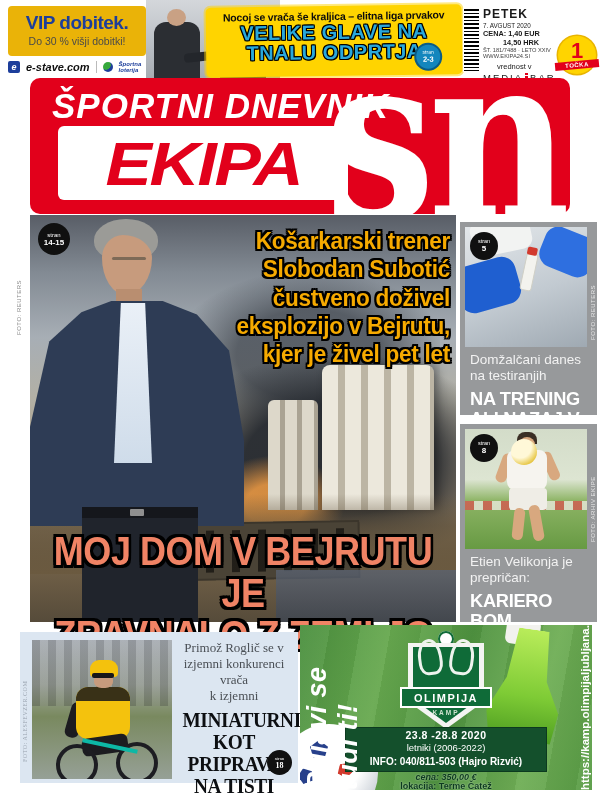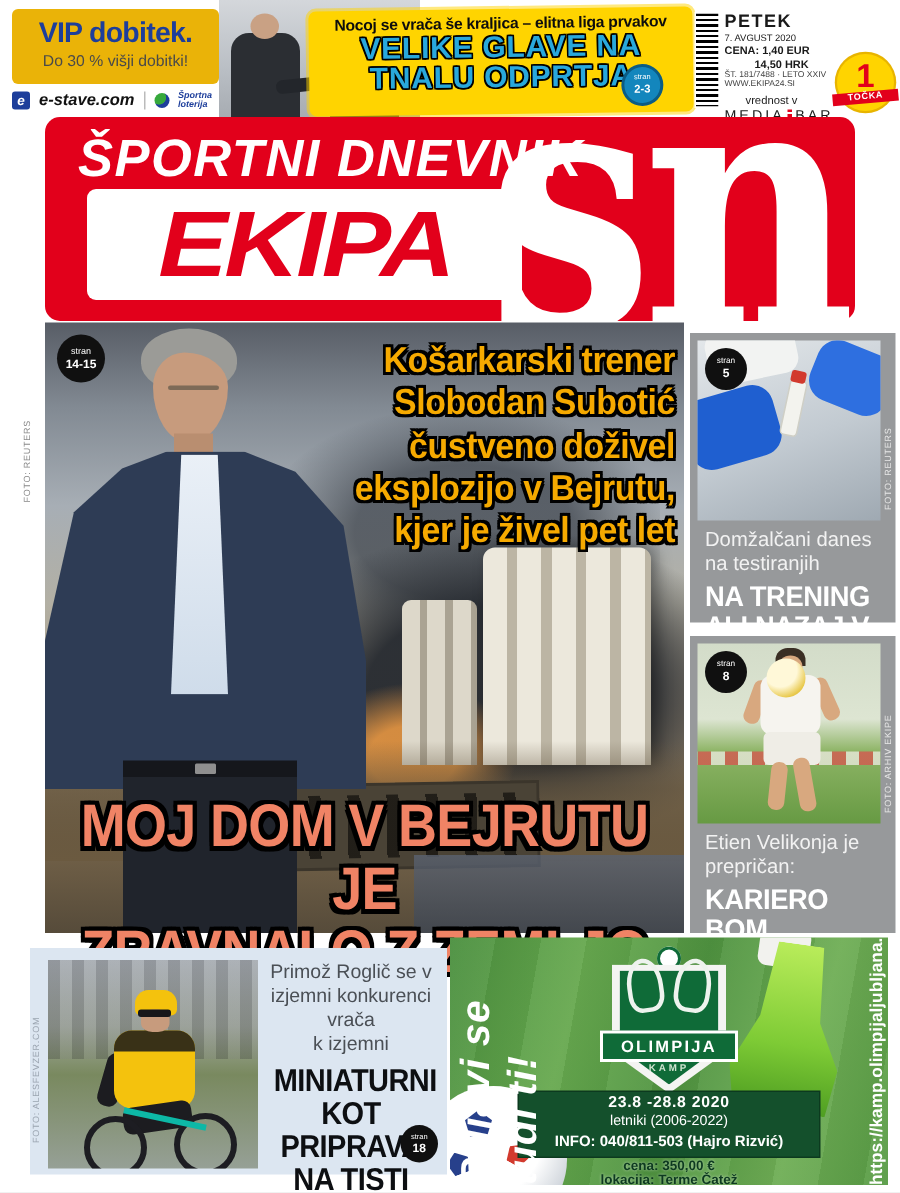--- a/index.html
+++ b/index.html
@@ -154,21 +154,21 @@
   .card-badge{position:absolute;left:10px;top:10px;width:28px;height:28px;}
   .card-badge .b-label{font-size:5.5px;}
   .card-badge .b-pages{font-size:8px;}
   .card-credit{position:absolute;right:1px;top:8px;height:110px;color:#e7e7e7;}
   .card-caption{position:absolute;left:10px;right:8px;top:130px;}
   .card-kicker{color:#f2f2f2;font-size:13.5px;line-height:1.18;}
   .card-headline{color:#fff;font-weight:900;font-size:19px;line-height:1.06;letter-spacing:-0.3px;margin-top:5px;}
   .card-headline div{transform:scaleX(0.96);transform-origin:left center;}
 
   
-  .roglic{left:20px;top:632px;width:278px;height:151px;background:#dce6f1;}
+  .roglic{left:20px;top:632px;width:278px;height:151px;background:#dce6f1;font-family:Liberation Serif, serif;}
   .roglic-credit{position:absolute;left:2px;top:10px;height:120px;color:#9aa4b0;}
   .roglic-photo{position:absolute;left:12px;top:8px;width:140px;height:139px;overflow:hidden;
     background:linear-gradient(180deg,#b6bcc2 0%,#a2a99f 32%,#79895f 55%,#96a096 100%);}
   .crowd{position:absolute;left:0;right:0;top:0;height:66px;opacity:0.55;
     background:repeating-linear-gradient(90deg,rgba(40,40,46,0.45) 0 8px,rgba(125,125,130,0.3) 8px 16px);}
   .cy-helmet{position:absolute;left:58px;top:20px;width:28px;height:17px;background:#f4c20d;border-radius:9px 9px 4px 4px;}
   .cy-face{position:absolute;left:62px;top:33px;width:19px;height:15px;background:#c79b7d;border-radius:40%;}
   .cy-glasses{position:absolute;left:60px;top:33px;width:22px;height:5px;background:#17171a;border-radius:2px;}
   .cy-torso{position:absolute;left:44px;top:47px;width:54px;height:52px;background:#f4c20d;border-radius:12px;}
   .cy-patch{position:absolute;left:44px;top:47px;width:54px;height:14px;background:#17171a;border-radius:12px 12px 0 0;opacity:0.85;}
@@ -217,21 +217,21 @@
     border:2px solid #fff;display:flex;align-items:center;justify-content:center;
     color:#fff;font-weight:bold;font-size:11px;letter-spacing:1.5px;}
   .crest-sub{position:absolute;left:0;right:0;top:78px;text-align:center;color:#cfe3cf;
     font-size:6.5px;letter-spacing:2px;font-weight:bold;}
   .panel{position:absolute;left:46px;right:46px;top:103px;height:42px;background:#14502c;
     box-shadow:0 0 0 1px #0c3a1f;color:#fff;text-align:center;padding-top:1px;}
   .panel-l1{font-size:10.5px;font-weight:bold;letter-spacing:0.5px;}
   .panel-l2{font-size:9.5px;margin-top:1px;}
   .panel-l3{font-size:10px;font-weight:bold;margin-top:3px;}
   .camp-price{position:absolute;left:0;right:0;top:147px;text-align:center;color:#0d3a20;
-    font-size:9px;font-weight:bold;text-shadow:0 0 2px rgba(255,255,255,0.55);}
+    font-size:9px;font-weight:bold;text-shadow:0 0 2px rgba(255,255,255,0.55);font-style:italic;}
   .camp-loc{position:absolute;left:0;right:0;top:156px;text-align:center;color:#0d3a20;
     font-size:9px;font-weight:bold;text-shadow:0 0 2px rgba(255,255,255,0.55);}
   .camp-url{position:absolute;right:1px;top:0;bottom:0;writing-mode:vertical-rl;transform:rotate(180deg);
     color:#fff;font-weight:bold;font-size:11.5px;display:flex;align-items:center;}
 </style>
 </head>
 <body>
 
 <div class="page">
 

